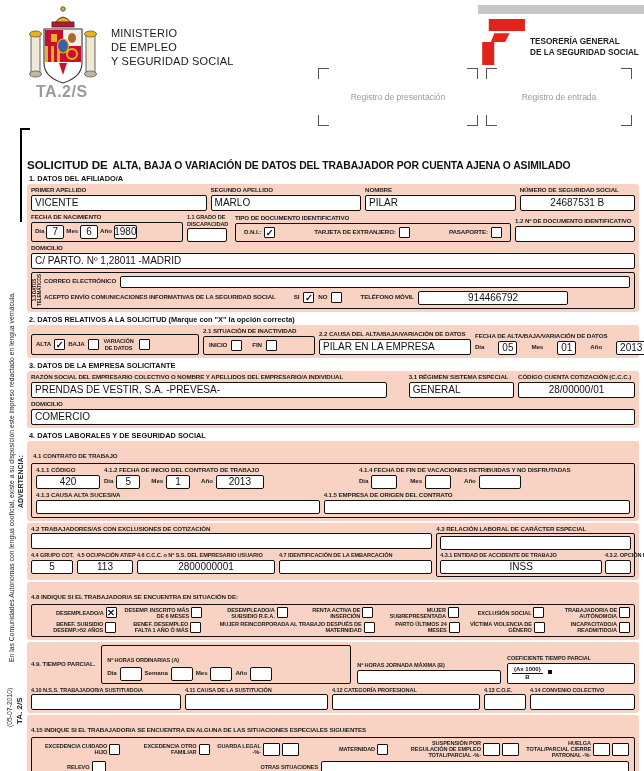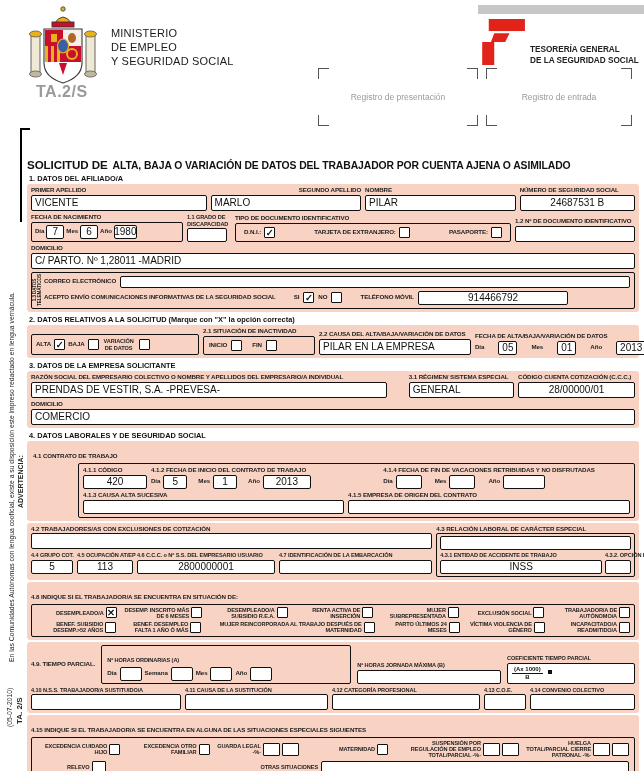--- a/index.html
+++ b/index.html
@@ -4,21 +4,21 @@
 <style>
   *{box-sizing:border-box;margin:0;padding:0;}
   html,body{width:644px;height:771px;}
   body{position:relative;background:#fff;font-family:"Liberation Sans",sans-serif;color:#111;overflow:hidden;}
   
   .coat{position:absolute;left:28px;top:5px;}
   .ministry{position:absolute;left:111px;top:27px;font-size:11px;line-height:1.25;letter-spacing:.2px;color:#1a1a1a;}
   .form-code{position:absolute;left:36px;top:83px;font-size:16px;font-weight:bold;color:#9a9a9a;letter-spacing:.5px;}
   .tgss-bar{position:absolute;left:478px;top:5px;right:0;height:9px;background:#c7c7c7;}
   .tgss-logo{position:absolute;left:481px;top:19px;}
-  .tgss-text{position:absolute;left:530px;top:37px;font-size:8.2px;font-weight:bold;line-height:1.3;color:#222;margin-top:8px;}
+  .tgss-text{position:absolute;left:530px;top:37px;font-size:8.2px;font-weight:bold;line-height:1.3;color:#222;}
   .reg{position:absolute;top:68px;height:58px;}
   .reg1{left:318px;width:160px;}
   .reg2{left:486px;width:146px;}
   .reg-label{position:absolute;left:0;right:0;top:50%;transform:translateY(-50%);text-align:center;font-size:8.5px;color:#9a9a9a;}
   .cm{position:absolute;width:11px;height:11px;}
   .cm.tl{top:0;left:0;border-top:1.2px solid #555;border-left:1.2px solid #555;}
   .cm.tr{top:0;right:0;border-top:1.2px solid #555;border-right:1.2px solid #555;}
   .cm.bl{bottom:0;left:0;border-bottom:1.2px solid #555;border-left:1.2px solid #555;}
   .cm.br{bottom:0;right:0;border-bottom:1.2px solid #555;border-right:1.2px solid #555;}
   .crop{position:absolute;left:20px;top:128px;width:10px;height:94px;border-top:2px solid #000;border-left:2px solid #000;}
@@ -129,21 +129,21 @@
     <span class="tp">SOLICITUD DE</span><span>ALTA, BAJA O VARIACIÓN DE DATOS DEL TRABAJADOR POR CUENTA AJENA O ASIMILADO</span>
   </div>
 
   <div class="sec">1. DATOS DEL AFILIADO/A</div>
   <div class="pink">
     <div class="row">
       <div class="fld" style="flex:175;">
         <span class="lbl">PRIMER APELLIDO</span>
         <div class="box tall">VICENTE</div>
       </div>
-      <div class="fld" style="flex:150;text-align:right;">
+      <div class="fld" style="flex:150;">
         <span class="lbl">SEGUNDO APELLIDO</span>
         <div class="box tall">MARLO</div>
       </div>
       <div class="fld" style="flex:150;">
         <span class="lbl">NOMBRE</span>
         <div class="box tall">PILAR</div>
       </div>
       <div class="fld" style="flex:115;">
         <span class="lbl">NÚMERO DE SEGURIDAD SOCIAL</span>
         <div class="box tall ctr">24687531 B</div>
@@ -271,21 +271,21 @@
     <div class="fld">
       <span class="lbl">DOMICILIO</span>
       <div class="box tall">COMERCIO</div>
     </div>
   </div>
 
   <div class="sec">4. DATOS LABORALES Y DE SEGURIDAD SOCIAL</div>
 
   <div class="pink">
     <span class="lbl" style="margin-left:2px;">4.1 CONTRATO DE TRABAJO</span>
-    <div class="bbox" style="padding:3px 4px;background:#f8d3c3;margin-top:1px;margin-left:47px;">
+    <div class="bbox" style="padding:3px 4px;background:#f8d3c3;margin-top:1px;">
       <div class="row">
         <div class="fld" style="width:64px;flex:none;">
           <span class="lbl">4.1.1 CÓDIGO</span>
           <div class="box ctr">420</div>
         </div>
         <div class="fld" style="flex:1.25;">
           <span class="lbl">4.1.2 FECHA DE INICIO DEL CONTRATO DE TRABAJO</span>
           <div class="rowc" style="gap:3px;">
             <span class="lbl">Día</span>
             <div class="box ctr" style="width:24px;">5</div>

